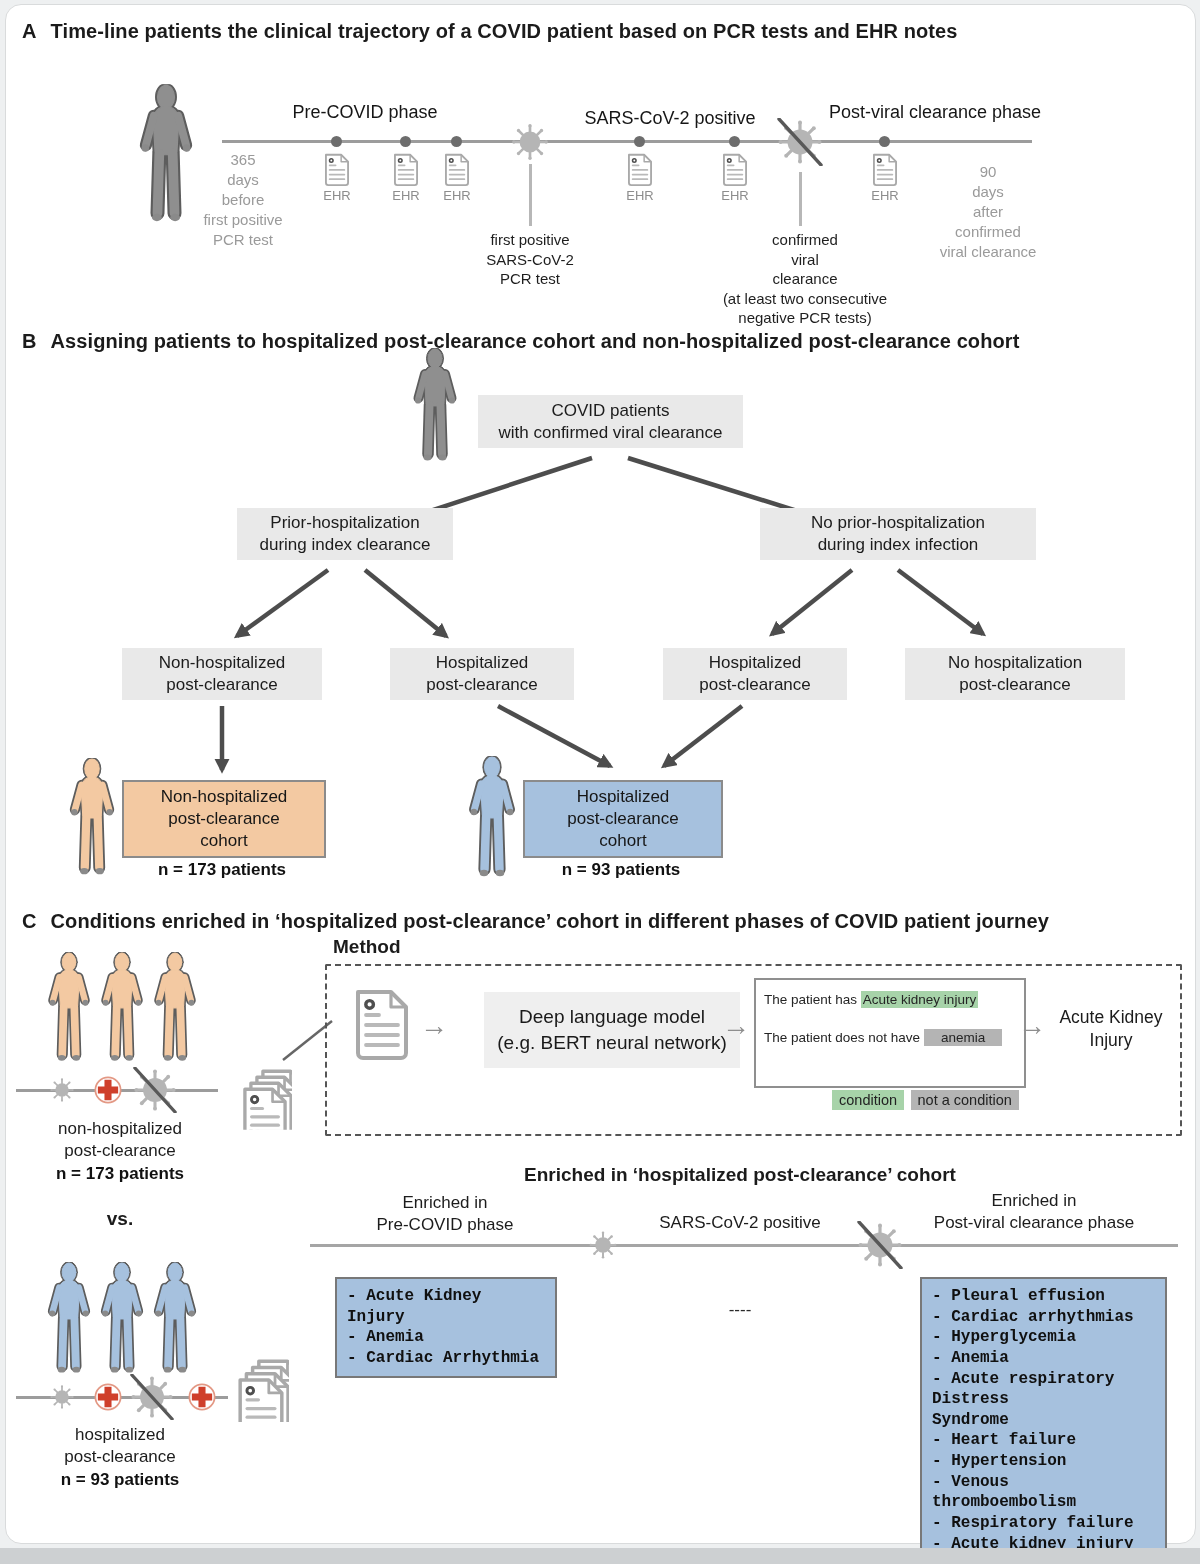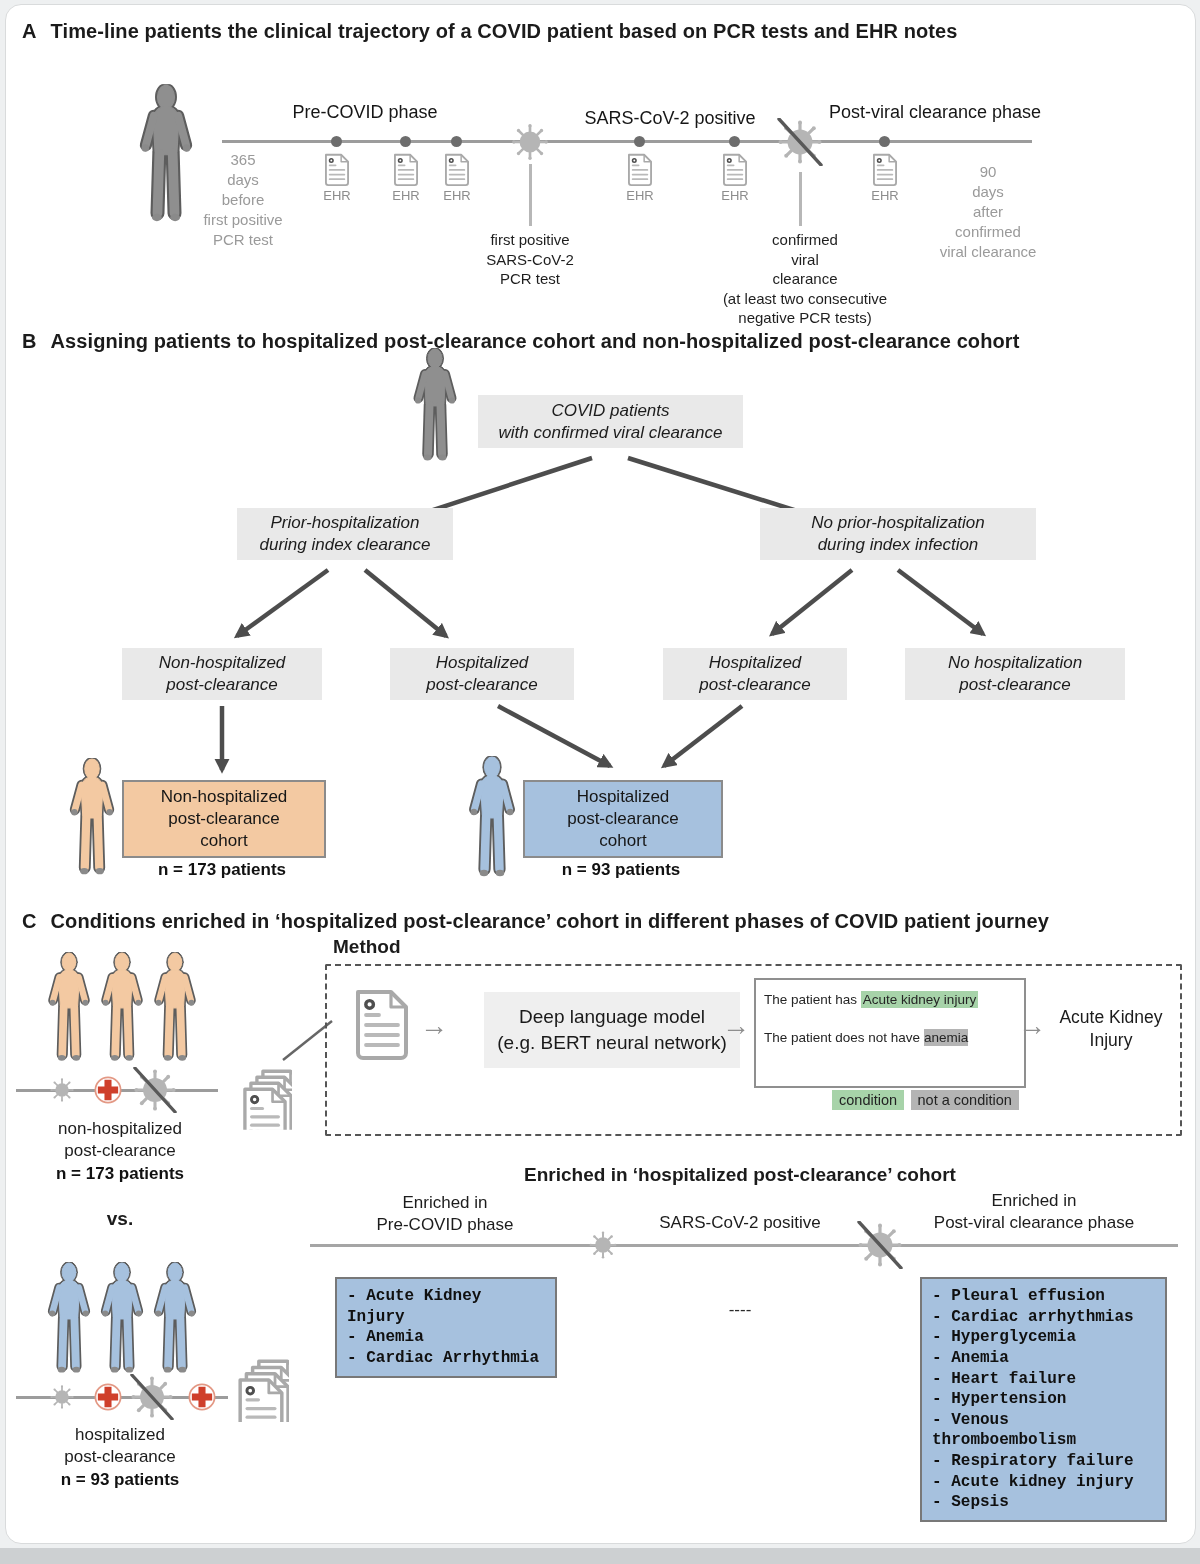--- a/index.html
+++ b/index.html
@@ -23,37 +23,37 @@
   .gray-note{font-size:15px;color:#9a9a9a;line-height:1.34;}
   .black-note{font-size:15px;color:#1e1e1e;line-height:1.3;}
   .phase-label{font-size:18px;color:#161616;}
   .tline{background:#9c9c9c;height:3px;}
   .vline{background:#b7b7b7;width:2.5px;}
   .tdot{position:absolute;width:11px;height:11px;border-radius:50%;background:#6d6d6d;top:136px;}
   .ehr{position:absolute;width:56px;text-align:center;}
   .ehr .cap{font-size:13px;color:#8d8d8d;margin-top:1px;}
   .gbox{
     background:#e9e9e9;display:flex;align-items:center;justify-content:center;
-    font-size:17px;line-height:1.28;text-align:center;color:#1c1c1c;font-style:italic;
+    font-size:17px;line-height:1.28;text-align:center;color:#1c1c1c;
   }
   .cohort-box{
     display:flex;align-items:center;justify-content:center;text-align:center;
     font-size:17px;line-height:1.3;border:2px solid #8b8b8b;color:#161616;
   }
   .nbold{font-size:17px;font-weight:bold;color:#111;}
   .method-head{font-size:19px;font-weight:bold;}
   .dashed-box{border:2.5px dashed #555;border-radius:2px;}
   .model-box{
     background:#efefef;display:flex;align-items:center;justify-content:center;
     font-size:19px;line-height:1.35;text-align:center;color:#1a1a1a;
   }
   .marrow{font-size:28px;color:#8e8e8e;line-height:1;}
   .sent-box{background:#fff;border:2px solid #8f8f8f;font-size:13.5px;color:#252525;line-height:1.5;}
   .hl-green{background:#a7d3a9;padding:1px 2px;}
-  .hl-gray{background:#b4b4b4;padding:1px 0;}
+  .hl-gray{background:#b4b4b4;padding:1px 17px;}
   .legend-item{font-size:14.5px;color:#222;padding:2px 7px;display:inline-block;}
   .small-cap{font-size:17px;line-height:1.32;color:#1c1c1c;}
   .cond-box{
     background:#a6c1de;border:2.5px solid #787878;
     font-size:16px;font-weight:bold;color:#101010;line-height:1.29;
     padding:7px 10px;box-sizing:border-box;font-family:Liberation Mono, monospace;
   }
   .cond-item{white-space:pre-line;}
   svg.iconsvg{display:block;}
   .overlay{position:absolute;left:0;top:0;pointer-events:none;}
@@ -399,20 +399,22 @@
   <div class="cond-item">- Cardiac Arrhythmia</div>
 </div>
 
 <div class="abs center" style="left:690px;top:1300px;width:100px;font-size:17px;color:#2a2a2a;">----</div>
 
 <div class="abs cond-box" style="left:920px;top:1277px;width:247px;">
   <div class="cond-item">- Pleural effusion</div>
   <div class="cond-item">- Cardiac arrhythmias</div>
   <div class="cond-item">- Hyperglycemia</div>
   <div class="cond-item">- Anemia</div>
+  <div class="cond-item">- Acute respiratory Distress
+Syndrome</div>
   <div class="cond-item">- Heart failure</div>
   <div class="cond-item">- Hypertension</div>
   <div class="cond-item">- Venous thromboembolism</div>
   <div class="cond-item">- Respiratory failure</div>
   <div class="cond-item">- Acute kidney injury</div>
   <div class="cond-item">- Sepsis</div>
 </div>
 
 <div class="bottom-band"></div>
 

